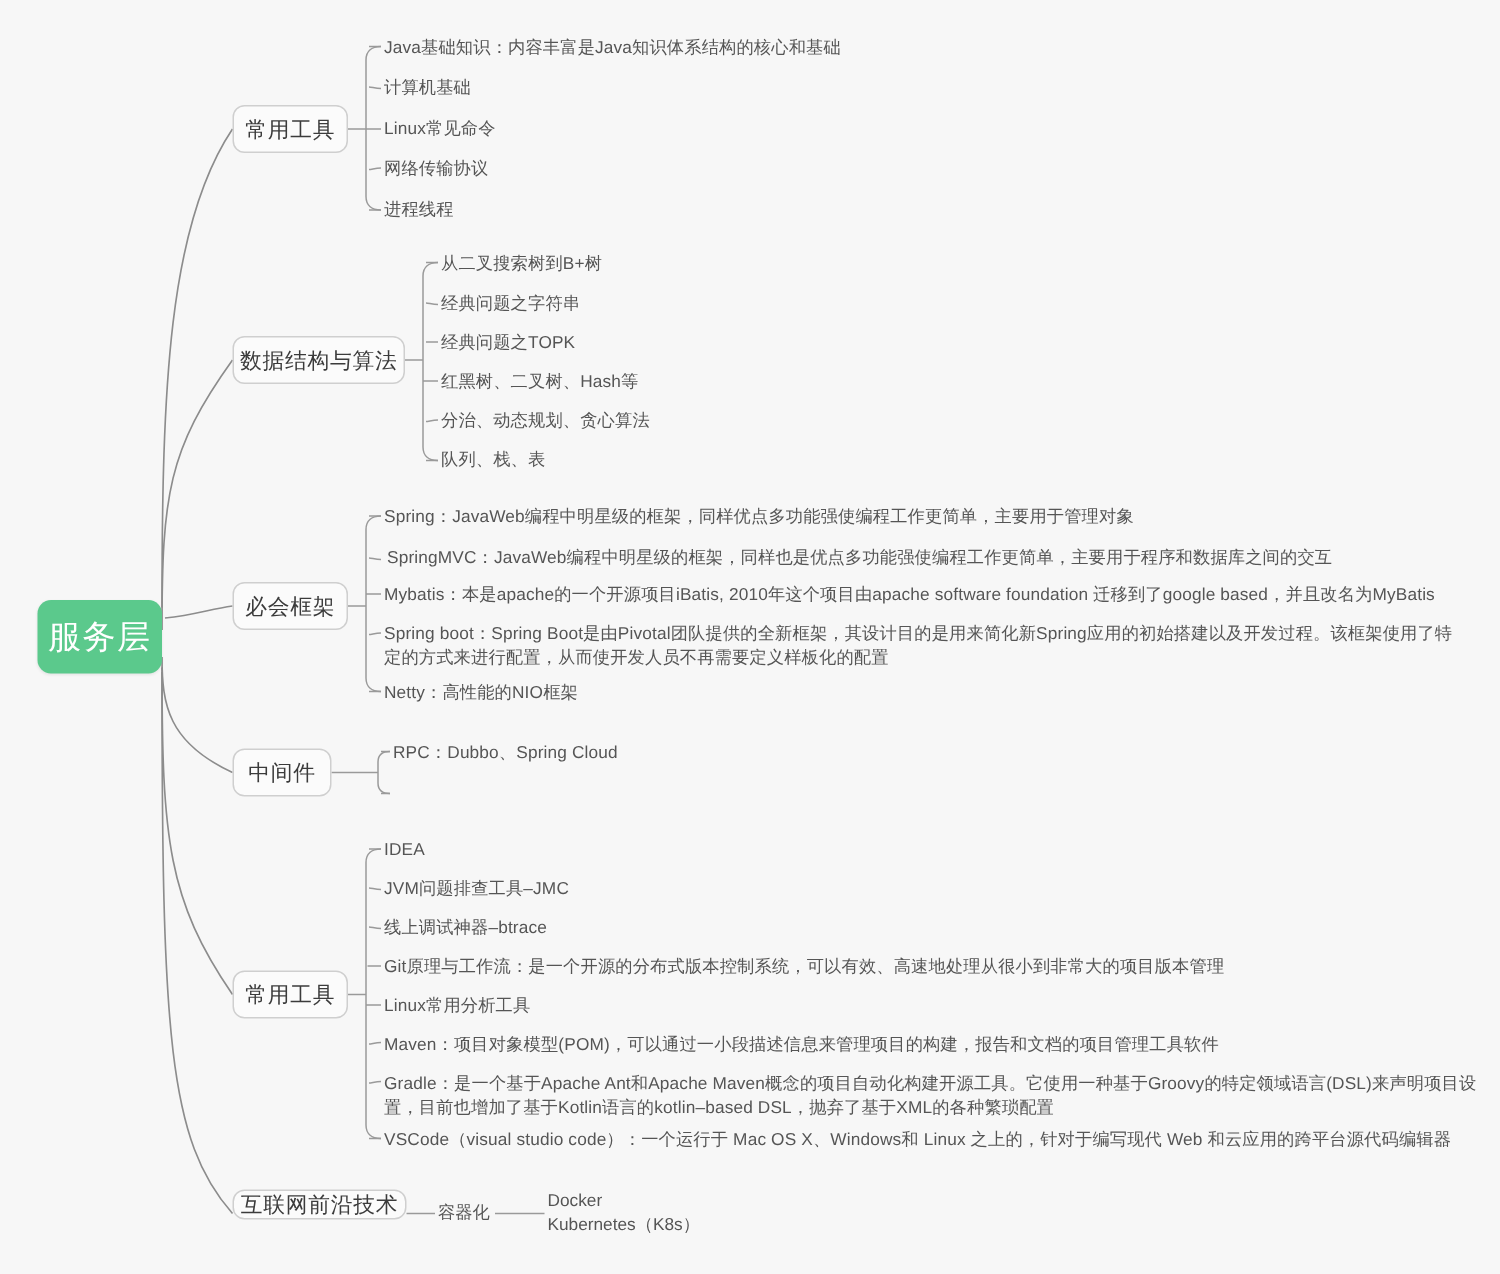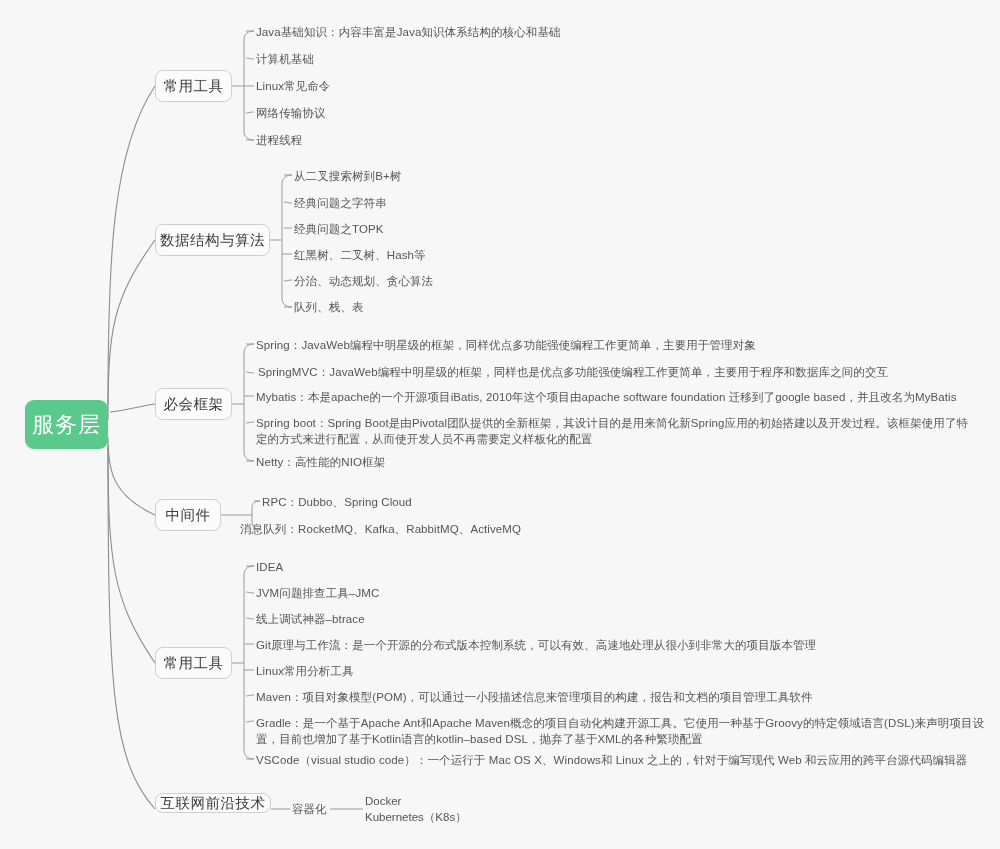--- a/index.html
+++ b/index.html
@@ -159,21 +159,20 @@
   <div class="leaf nowrap" style="left:256px; top:337px;">Spring：JavaWeb编程中明星级的框架，同样优点多功能强使编程工作更简单，主要用于管理对象</div>
   <div class="leaf nowrap" style="left:258px; top:364px;">SpringMVC：JavaWeb编程中明星级的框架，同样也是优点多功能强使编程工作更简单，主要用于程序和数据库之间的交互</div>
   <div class="leaf nowrap" style="left:256px; top:389px;">Mybatis：本是apache的一个开源项目iBatis, 2010年这个项目由apache software foundation 迁移到了google based，并且改名为MyBatis</div>
   <div class="leaf wrap" style="left:256px; top:415px; width:722px;">Spring boot：Spring Boot是由Pivotal团队提供的全新框架，其设计目的是用来简化新Spring应用的初始搭建以及开发过程。该框架使用了特定的方式来进行配置，从而使开发人员不再需要定义样板化的配置</div>
   <div class="leaf nowrap" style="left:256px; top:454px;">Netty：高性能的NIO框架</div>
 
   <div class="node branch-node" style="left:155px; top:499px; width:66px; height:32px;">
     <span>中间件</span>
   </div>
   <div class="leaf nowrap" style="left:262px; top:494px;">RPC：Dubbo、Spring Cloud</div>
-  <div class="leaf nowrap" style="left:240px; top:521px;">消息队列：RocketMQ、Kafka、RabbitMQ、ActiveMQ</div>
 
   <div class="node branch-node" style="left:155px; top:647px; width:77px; height:32px;">
     <span>常用工具</span>
   </div>
   <div class="leaf nowrap" style="left:256px; top:559px;">IDEA</div>
   <div class="leaf nowrap" style="left:256px; top:585px;">JVM问题排查工具–JMC</div>
   <div class="leaf nowrap" style="left:256px; top:611px;">线上调试神器–btrace</div>
   <div class="leaf nowrap" style="left:256px; top:637px;">Git原理与工作流：是一个开源的分布式版本控制系统，可以有效、高速地处理从很小到非常大的项目版本管理</div>
   <div class="leaf nowrap" style="left:256px; top:663px;">Linux常用分析工具</div>
   <div class="leaf nowrap" style="left:256px; top:689px;">Maven：项目对象模型(POM)，可以通过一小段描述信息来管理项目的构建，报告和文档的项目管理工具软件</div>

